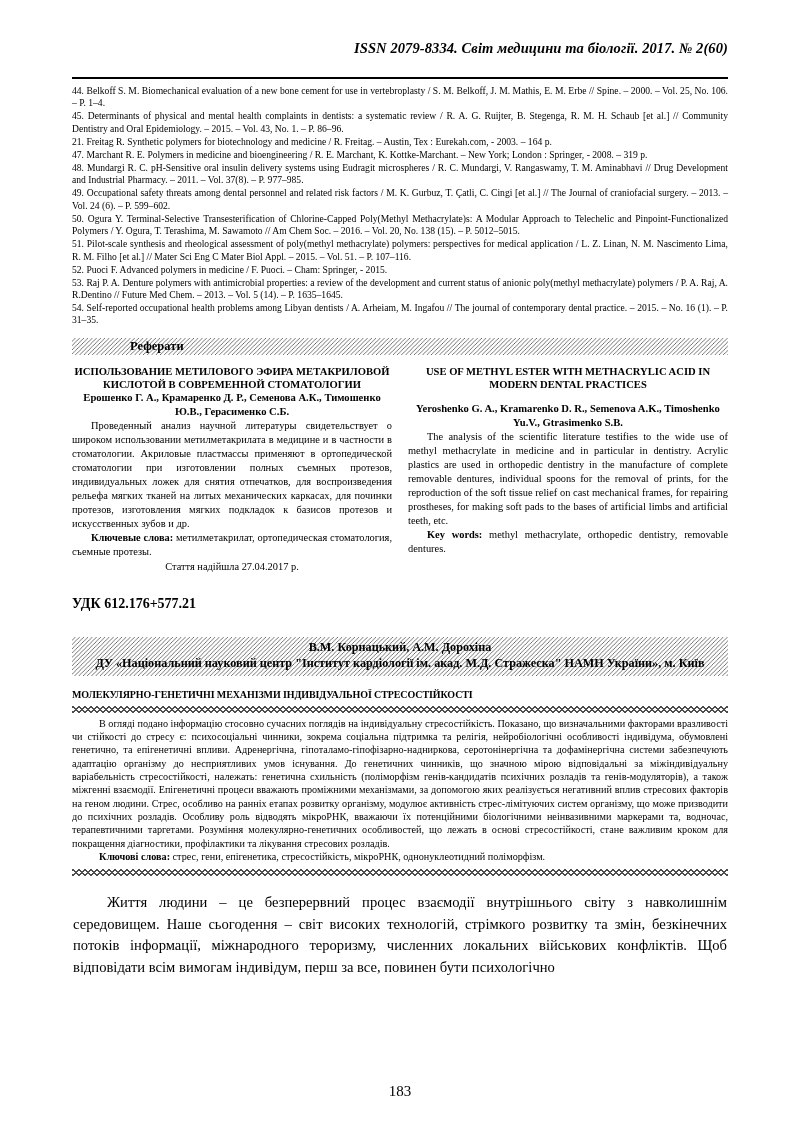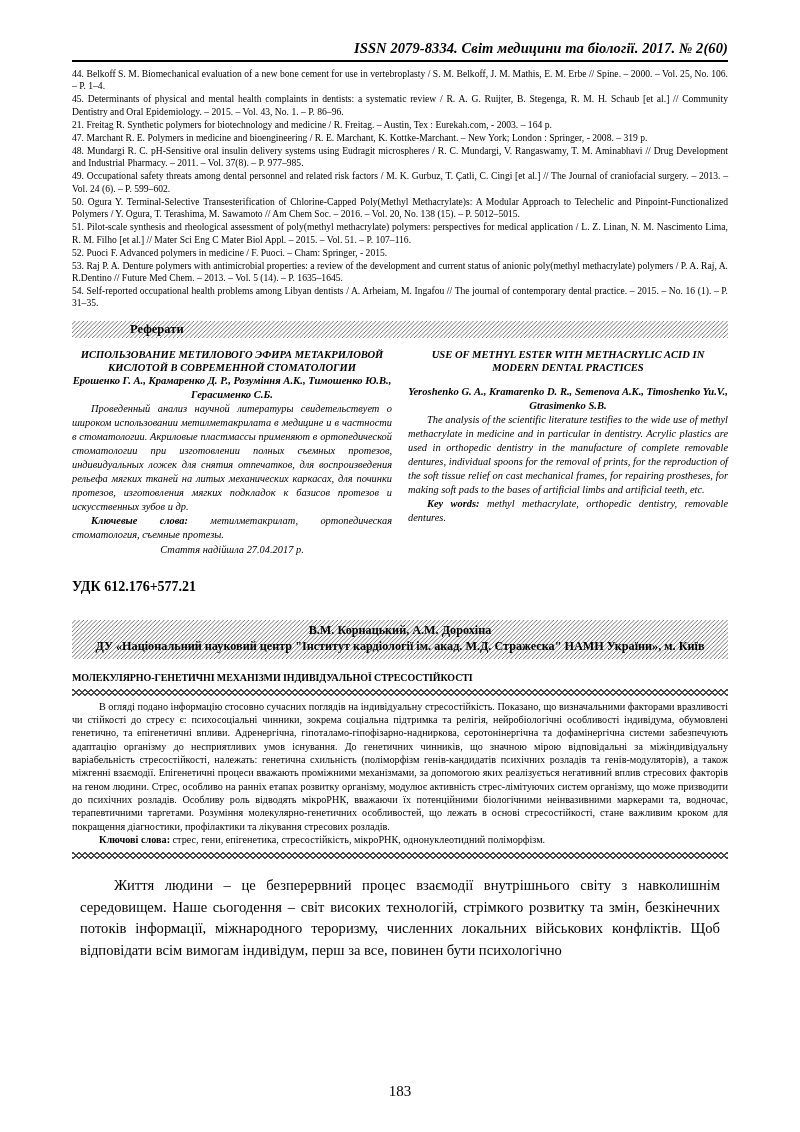--- a/index.html
+++ b/index.html
@@ -26,21 +26,21 @@
     top: 40px;
   }
 
   
   .runhead {
     text-align: right;
     font-style: italic;
     font-weight: bold;
     font-size: 14.5px;
     letter-spacing: 0.1px;
-    padding-bottom: 3px;
+    padding-bottom: 20px;
   }
   .runhead-rule {
     border-bottom: 2.2px solid #000;
     margin-bottom: 6px;
   }
 
   
   .refs {
     font-size: 9.6px;
     line-height: 1.30;
@@ -77,21 +77,20 @@
   .abs-cols {
     display: flex;
     gap: 16px;
     margin-top: 10px;
     font-size: 10.4px;
     line-height: 1.34;
   }
   .abs-col {
     flex: 1 1 0;
     min-width: 0;
-    font-style: italic;
   }
   .abs-title {
     text-align: center;
     font-weight: bold;
     font-size: 10.6px;
     line-height: 1.25;
     text-transform: uppercase;
   }
   .abs-authors {
     text-align: center;
@@ -170,21 +169,21 @@
   .annotation .kw { text-indent: 27px; }
 
   
   .bodytext {
     margin-top: 16px;
     font-size: 14.6px;
     line-height: 1.47;
     text-align: justify;
   }
   .bodytext p {
-    margin: 8px;
+    margin: 1px;
     text-indent: 34px;
   }
 
   
   .pagenum {
     position: absolute;
     left: 0;
     right: 0;
     top: 1083px;
     text-align: center;
@@ -215,21 +214,21 @@
     </div>
 
     <div class="banner-refer hatch">
       <span>Реферати</span>
     </div>
 
     <div class="abs-cols">
 
       <div class="abs-col">
         <div class="abs-title">ИСПОЛЬЗОВАНИЕ МЕТИЛОВОГО ЭФИРА МЕТАКРИЛОВОЙ КИСЛОТОЙ В СОВРЕМЕННОЙ СТОМАТОЛОГИИ</div>
-        <div class="abs-authors">Ерошенко Г. А., Крамаренко Д. Р., Розуміння А.К., Тимошенко Ю.В., Герасименко С.Б.</div>
+        <div class="abs-authors">Ерошенко Г. А., Крамаренко Д. Р., Семенова А.К., Тимошенко Ю.В., Герасименко С.Б.</div>
         <div class="abs-body">
           <p>Проведенный анализ научной литературы свидетельствует о широком использовании метилметакрилата в медицине и в частности в стоматологии. Акриловые пластмассы применяют в ортопедической стоматологии при изготовлении полных съемных протезов, индивидуальных ложек для снятия отпечатков, для воспроизведения рельефа мягких тканей на литых механических каркасах, для починки протезов, изготовления мягких подкладок к базисов протезов и искусственных зубов и др.</p>
         </div>
         <div class="abs-key">
           <b>Ключевые слова:</b>
           <span>метилметакрилат, ортопедическая стоматология, съемные протезы.</span>
         </div>
         <div class="abs-received">Стаття надійшла 27.04.2017 р.</div>
       </div>
 

